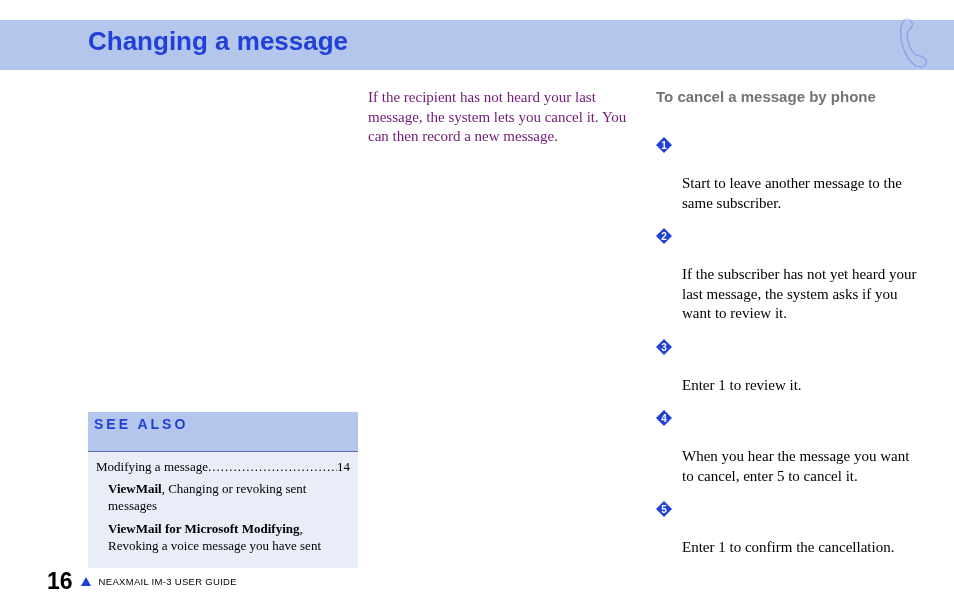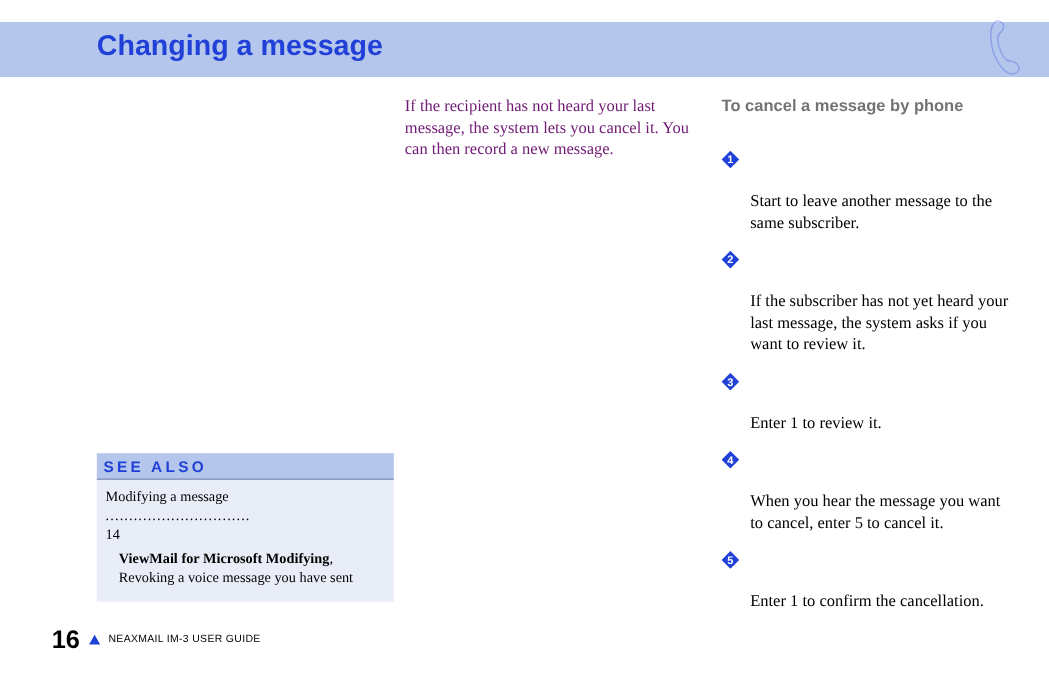--- a/index.html
+++ b/index.html
@@ -82,40 +82,39 @@
     margin-top: 39px;
   }
   .see-also {
     position: absolute;
     left: 88px;
     top: 412px;
     width: 270px;
   }
   .see-also-head {
     background: #b4c6ec;
-    padding: 4px 6px 3px 6px;
+    padding: 4px 6px 19px 6px;
     font-family: Arial, Helvetica, sans-serif;
     font-weight: bold;
     letter-spacing: 3px;
     font-size: 14px;
     color: #2040d8;
   }
   .see-also-body {
     border-top: 1px solid #5a6aa8;
     background: #e8edf8;
     padding: 6px 8px 8px 8px;
     font-size: 13px;
     line-height: 1.35;
     color: #000;
   }
   .see-row {
     display: flex;
     white-space: nowrap;
     margin-bottom: 4px;
-    flex-direction: column;
   }
   .see-row .dots {
     flex: 1;
     overflow: hidden;
     letter-spacing: 1px;
   }
   .see-italic { font-style: italic; margin-bottom: 4px; }
   .see-indent { padding-left: 12px; margin-bottom: 5px; white-space: normal; }
   .see-indent b { font-weight: bold; }
   .footer {
@@ -209,20 +208,23 @@
 
 <div class="see-also">
   <div class="see-also-head">SEE ALSO</div>
   <div class="see-also-body">
     <div class="see-row">
       <span>Modifying a message</span>
       <span class="dots"> ...............................</span>
       <span>14</span>
     </div>
     <div class="see-indent">
+      <b>ViewMail</b><span>, Changing or revoking sent messages</span>
+    </div>
+    <div class="see-indent">
       <b>ViewMail for Microsoft Modifying</b><span>, Revoking a voice message you have sent</span>
     </div>
   </div>
 </div>
 
 <div class="footer">
   <span class="page-num">16</span>
   <span class="tri"></span>
   <span class="guide-name">NEAXMAIL IM-3 USER GUIDE</span>
 </div>

